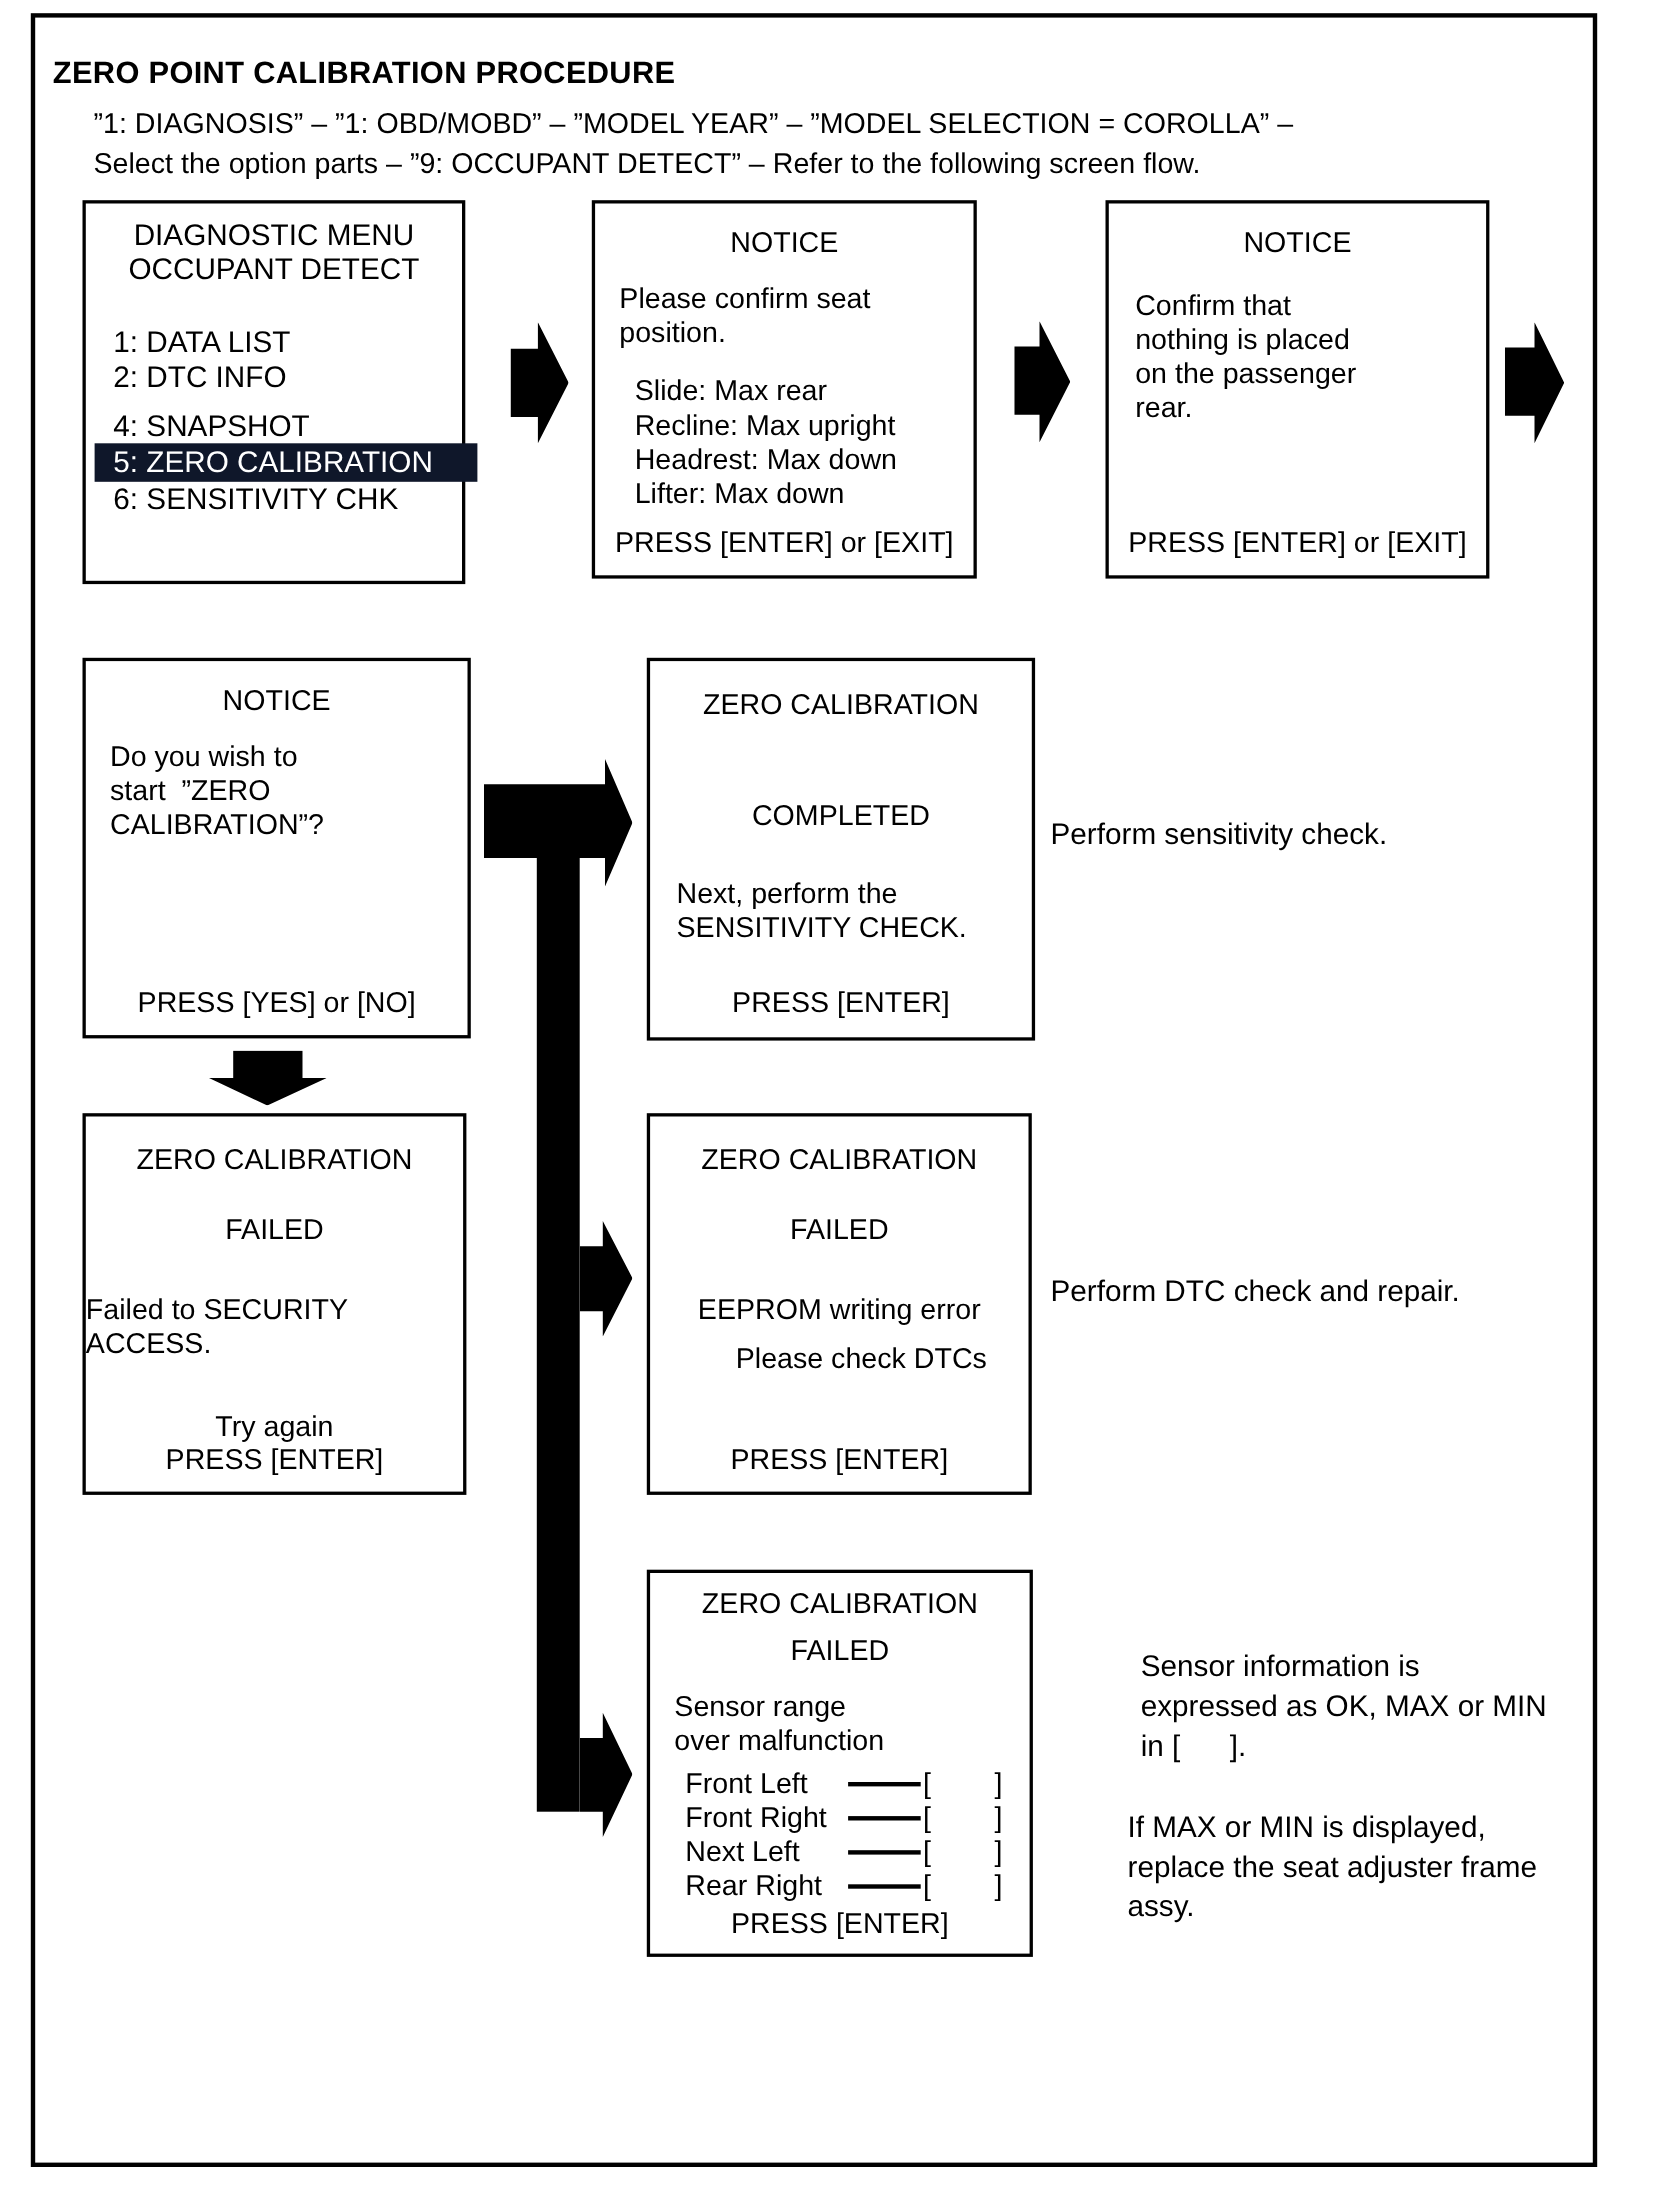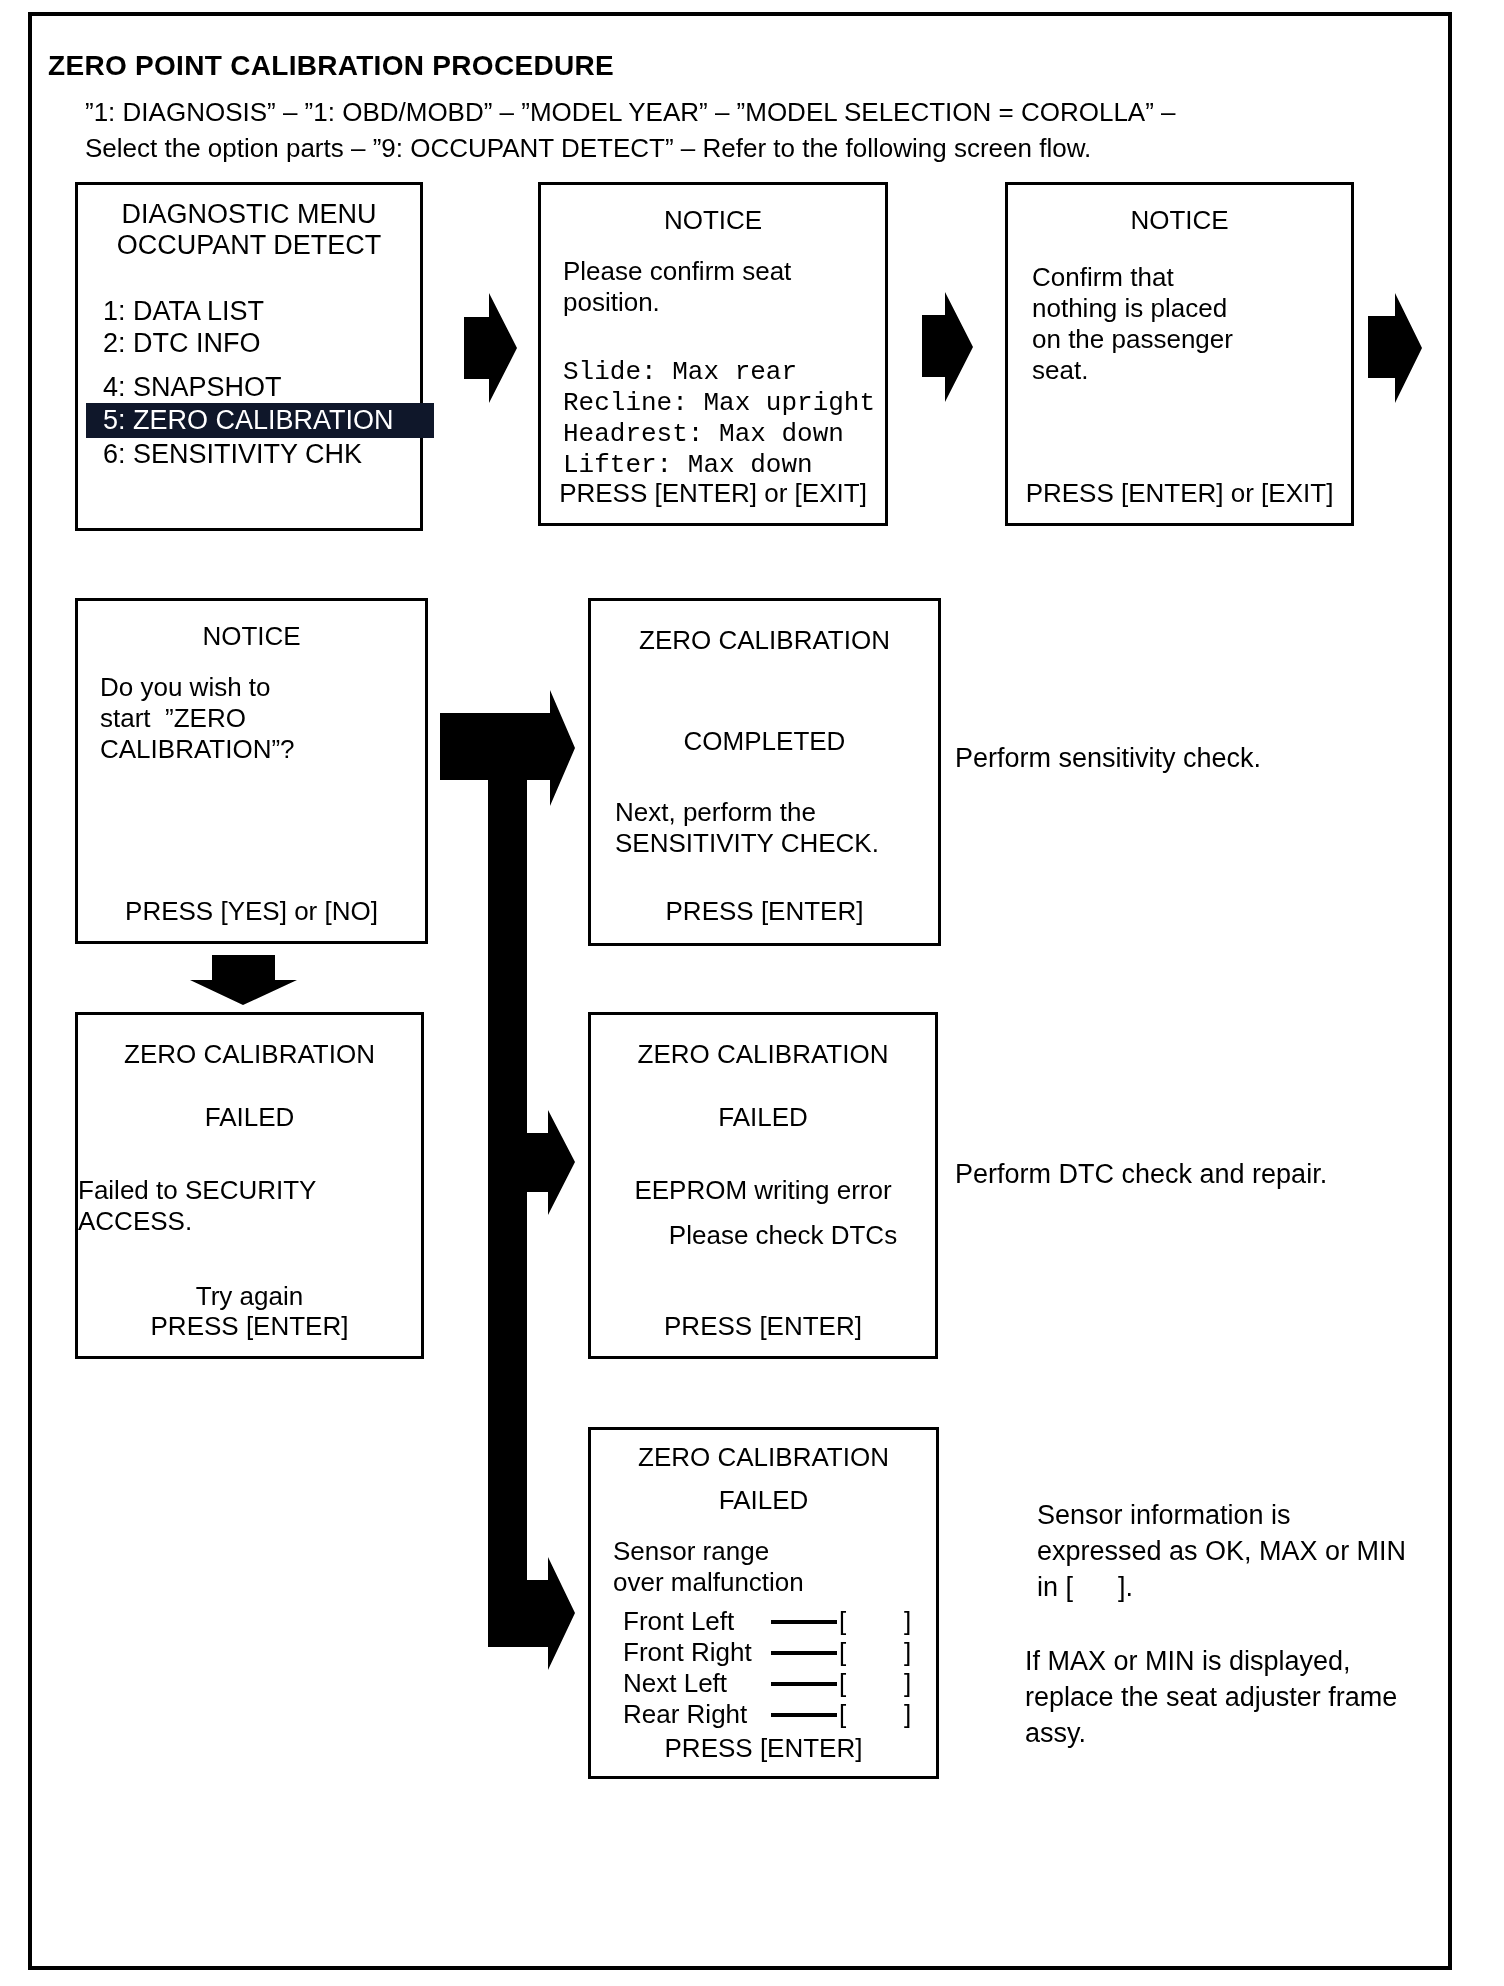--- a/index.html
+++ b/index.html
@@ -23,21 +23,21 @@
   #box-menu{left:75px;top:182px;width:348px;height:349px;font-size:27px;}
   #box-menu .menu-title{text-align:center;margin-top:14px;line-height:31px;}
   #box-menu .menu-items{margin-top:34px;padding-left:25px;line-height:32px;}
   #box-menu .menu-item.gap-above{margin-top:12px;}
   #box-menu .menu-item.selected{background:#0f172a;color:#fff;margin-left:-17px;padding-left:17px;
     margin-right:-14px;padding-top:1px;padding-bottom:2px;}
 
   #box-seat{left:538px;top:182px;width:350px;height:344px;}
   #box-seat .title{margin-top:20px;}
   #box-seat .body{margin-top:20px;padding-left:22px;}
-  #box-seat .settings{margin-top:39px;padding-left:22px;font-family:Liberation Mono, monospace;}
+  #box-seat .settings{margin-top:22px;padding-left:36px;}
 
   #box-empty{left:1005px;top:182px;width:349px;height:344px;}
   #box-empty .title{margin-top:20px;}
   #box-empty .body{margin-top:26px;padding-left:24px;}
 
   #box-start{left:75px;top:598px;width:353px;height:346px;}
   #box-start .title{margin-top:20px;}
   #box-start .body{margin-top:20px;padding-left:22px;}
 
   #box-completed{left:588px;top:598px;width:353px;height:348px;}
@@ -126,21 +126,21 @@
     <div class="footer">PRESS [ENTER] or [EXIT]</div>
   </div>
 
   <div class="arrow" id="arr-2"></div>
 
   <div class="screen" id="box-empty">
     <div class="title">NOTICE</div>
     <div class="body prewrap">Confirm that
 nothing is placed
 on the passenger
-seat.</div>
+rear.</div>
     <div class="footer">PRESS [ENTER] or [EXIT]</div>
   </div>
 
   <div class="arrow" id="arr-3"></div>
 
   <div class="screen" id="box-start">
     <div class="title">NOTICE</div>
     <div class="body prewrap">Do you wish to
 start  ”ZERO
 CALIBRATION”?</div>

